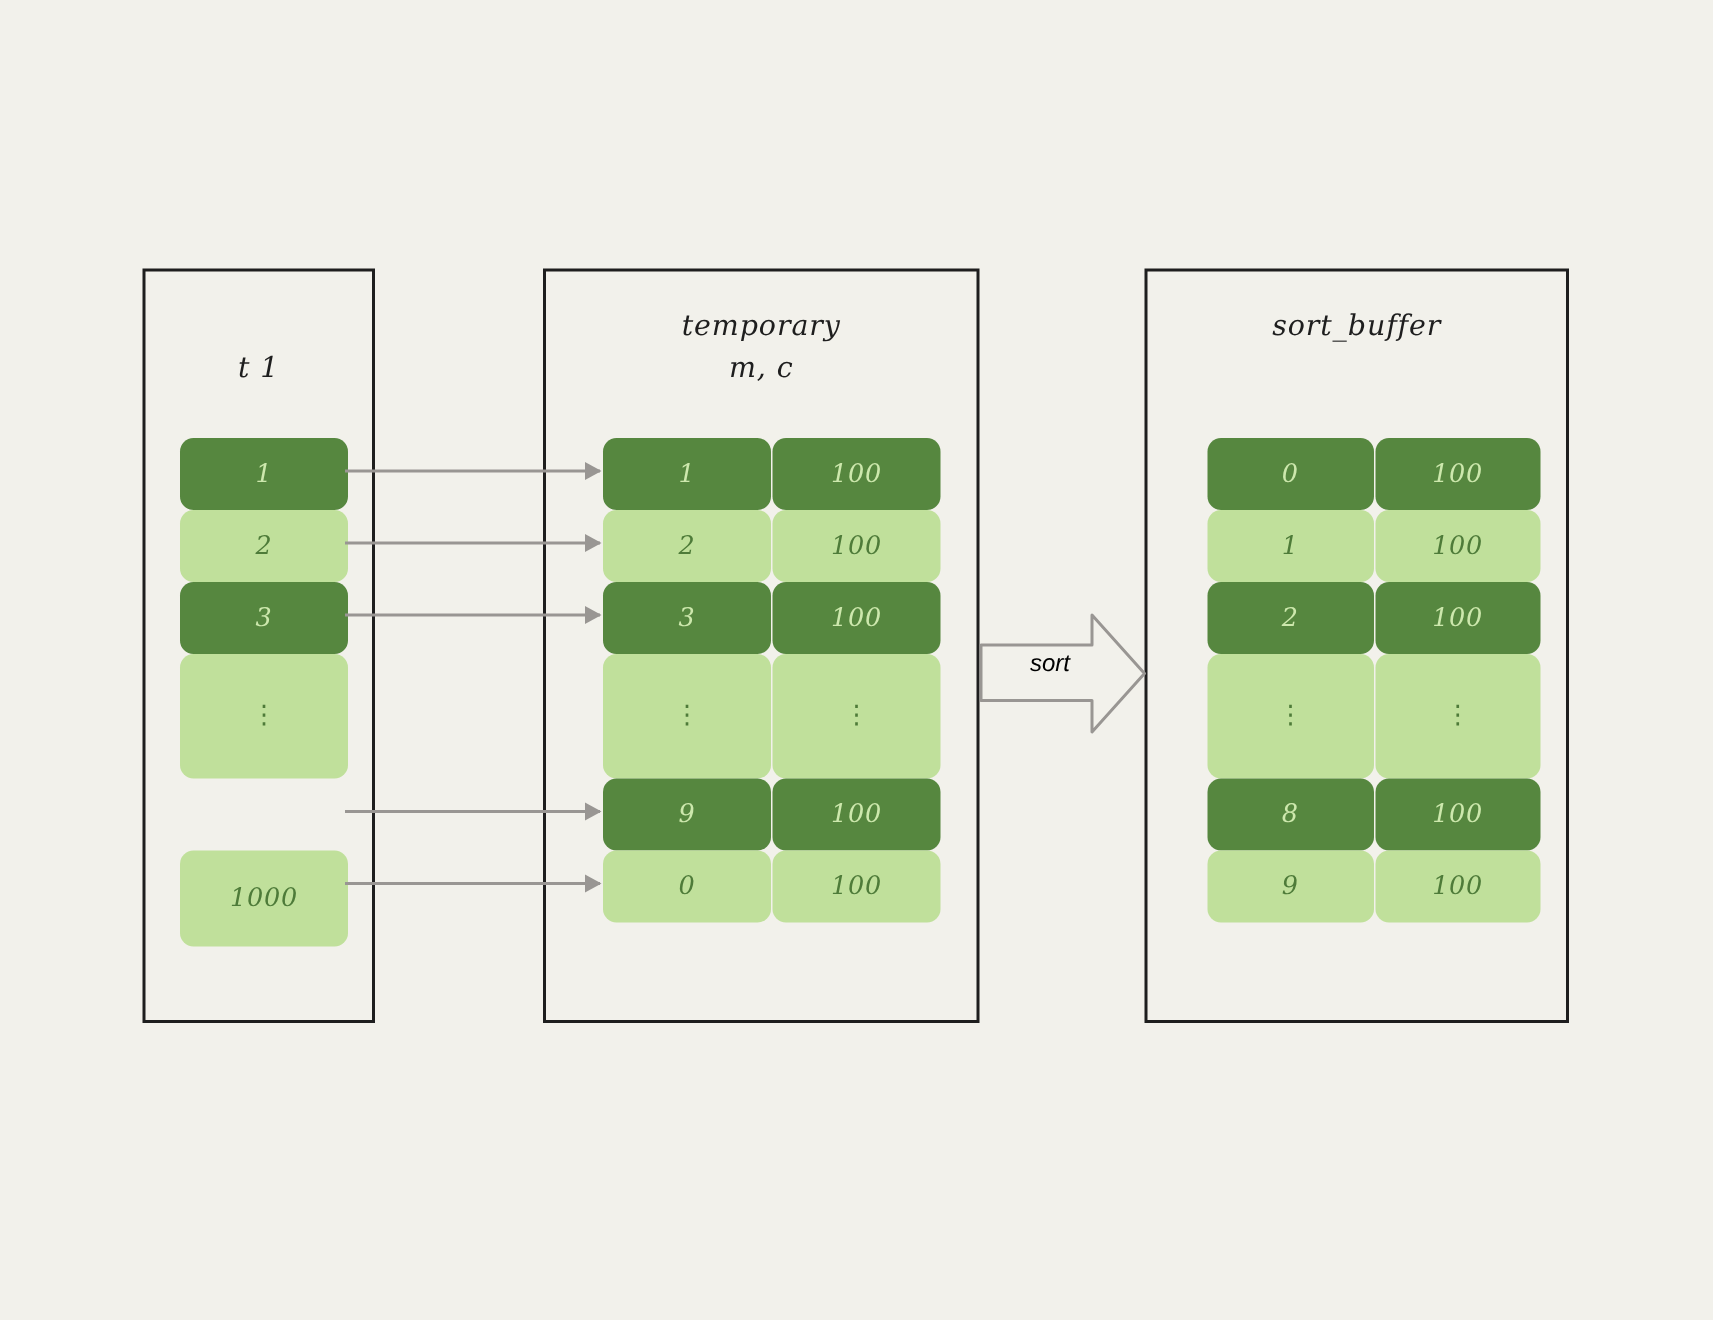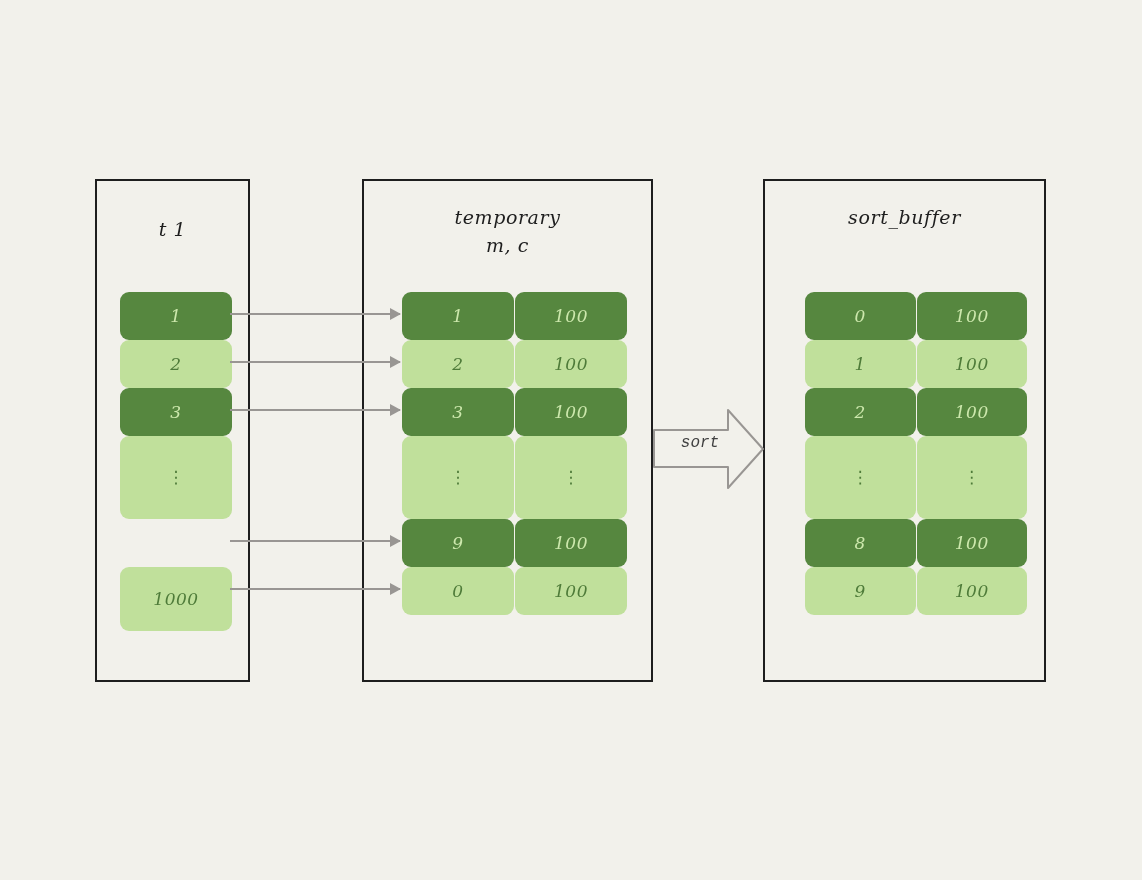--- a/index.html
+++ b/index.html
@@ -36,21 +36,21 @@
     right: 0;
     text-align: center;
     color: #1e1e1e;
     font-family: "DejaVu Serif", serif;
     font-size: 19px;
     font-style: italic;
     letter-spacing: 0.6px;
     line-height: 28px;
     white-space: pre-line;
   }
-  #title-t1      { top: 34px; }
+  #title-t1      { top: 50px; }
   #title-temp    { top: 22px; }
   #title-sortbuf { top: 22px; }
 
   
   .row {
     position: absolute;
     display: flex;
     gap: 1px;
   }
   .cell {
@@ -110,24 +110,24 @@
     width: 112px;
     height: 86px;
   }
   #sort-arrow svg { display: block; }
   #sort-label {
     position: absolute;
     left: 660px;
     top: 434px;
     width: 80px;
     text-align: center;
-    font-family: Liberation Mono, monospace;
+    font-family: Liberation Sans, sans-serif;
     font-size: 16px;
     font-style: italic;
-    color: #404040;
+    color: #000000;
   }
 </style>
 </head>
 <body>
 
 <div id="canvas">
 
   <div class="container-box" id="box-t1">
     <div class="box-title" id="title-t1">t 1</div>
 

